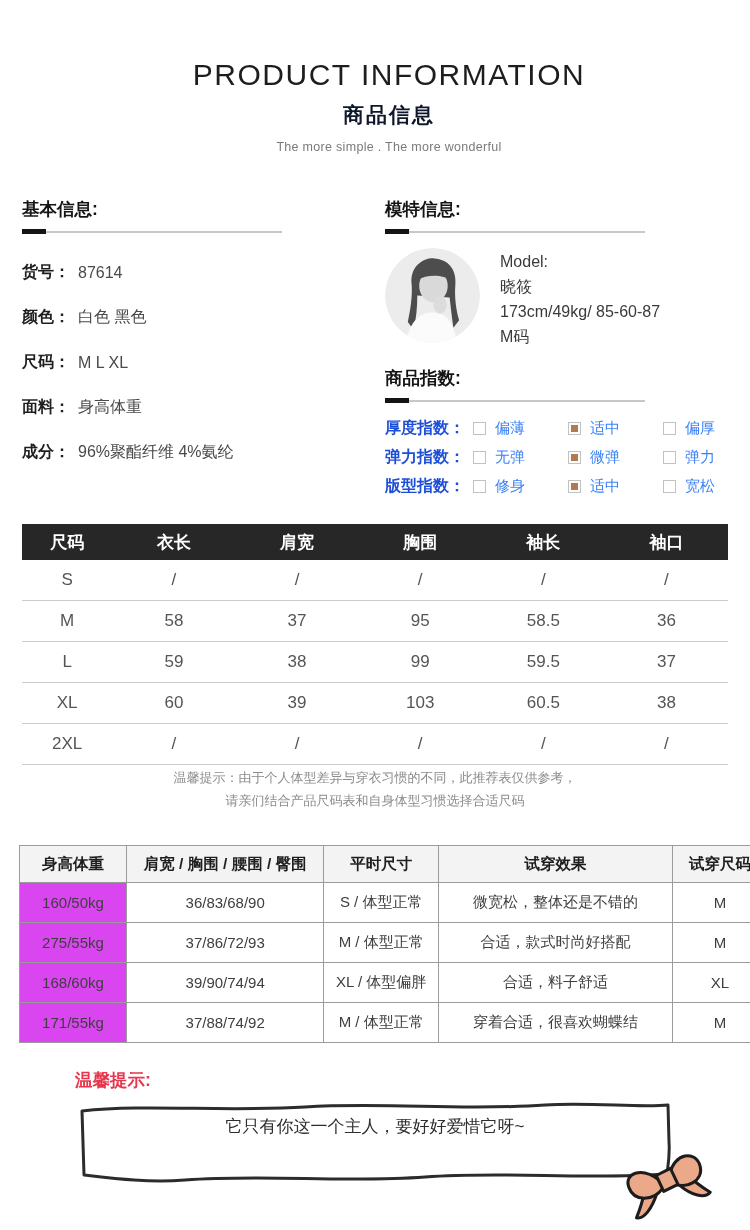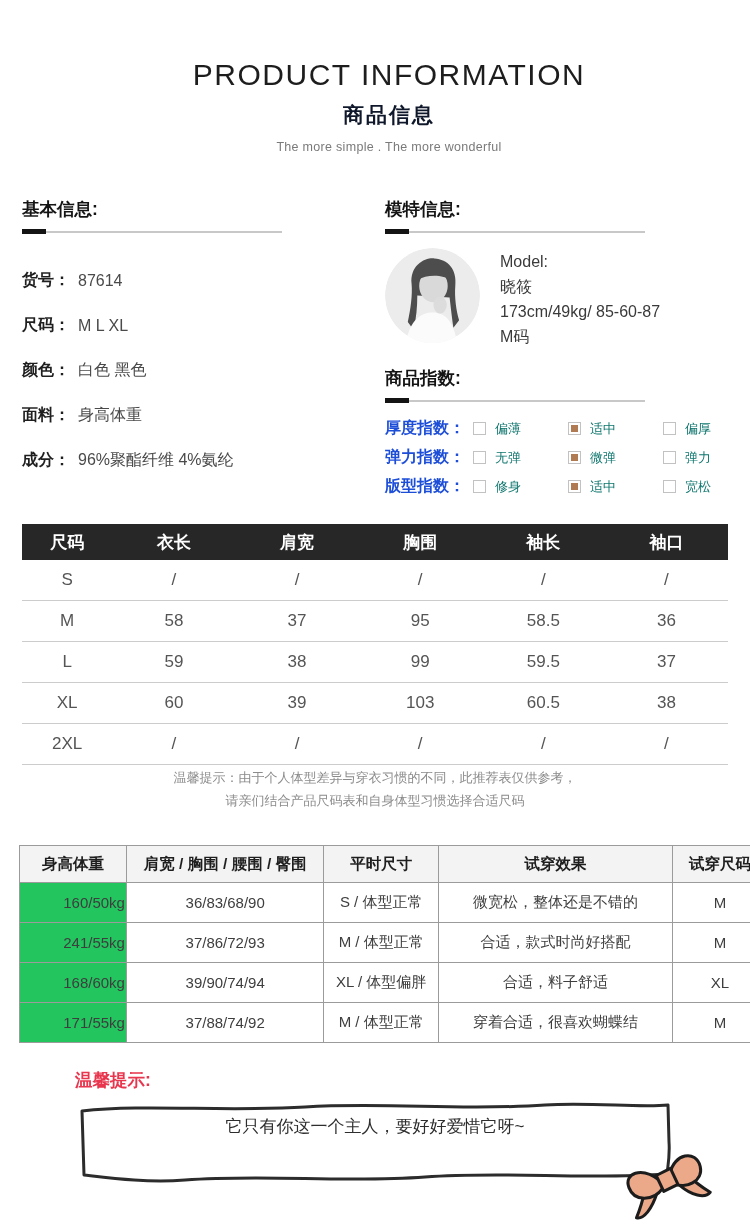--- a/index.html
+++ b/index.html
@@ -13,54 +13,54 @@
   .hdr-tag{font-size:12.5px;color:#7a7a7a;margin:11px 16px 0;letter-spacing:.3px;}
 
   
   .sec-h{font-size:17.5px;font-weight:700;color:#141414;margin:0;}
   .rule{position:relative;width:260px;height:5px;margin-top:8px;}
   .rule::before{content:"";position:absolute;left:0;top:2px;width:100%;height:1.5px;background:#c8c8c8;}
   .rule::after{content:"";position:absolute;left:0;top:0;width:24px;height:5px;background:#141414;}
 
   
   .left-col{position:absolute;left:22px;top:197px;width:340px;}
-  .info-rows{padding-top:24px;}
+  .info-rows{padding-top:16px;}
   .info-row{height:45px;display:flex;align-items:center;}
   .info-label{font-size:16px;font-weight:700;color:#1f1f1f;}
   .info-value{font-size:16px;color:#4a4a4a;margin-left:8px;}
 
   
   .right-col{position:absolute;left:385px;top:197px;width:350px;}
   .model-row{display:flex;margin-top:14px;}
   .portrait{width:95px;height:95px;border-radius:50%;overflow:hidden;flex:0 0 95px;}
   .model-details{margin-left:20px;padding-top:1px;}
   .model-line{font-size:16px;line-height:25px;color:#3a3a3a;}
   .pi-h{margin-top:17px;}
   .index-rows{padding-top:11px;}
   .index-row{height:29px;display:flex;align-items:center;}
   .index-label{font-size:16px;font-weight:700;color:#1d4ed8;width:88px;flex:0 0 88px;}
   .index-option{display:flex;align-items:center;width:95px;flex:0 0 95px;}
   .cb{width:13px;height:13px;border:1px solid #c2c2c2;background:#fff;display:inline-flex;
       align-items:center;justify-content:center;margin-right:9px;box-sizing:border-box;}
   .cb-fill{width:7px;height:7px;background:var(--checked-box,#b07a52);display:block;}
-  .opt-text{font-size:13px;color:#0f766e;}
+  .opt-text{font-size:15px;color:#3b82f6;}
 
   
   .size-table{position:absolute;left:22px;top:524px;width:706px;border-collapse:collapse;}
   .size-table th{background:var(--table-header-bg,#272727);color:#fff;font-size:17px;font-weight:700;height:34px;}
   .size-table td{height:38px;text-align:center;font-size:17px;color:#555;border-bottom:1px solid #ccc;}
 
   .size-tip{position:absolute;top:767px;left:0;width:100%;text-align:center;
             font-size:13px;color:#8b8b8b;line-height:22.5px;}
 
   
   .fit-table{position:absolute;left:19px;top:845px;width:749px;border-collapse:collapse;table-layout:fixed;}
   .fit-table th{border:1px solid #9b9b9b;background:#f3f3f3;font-size:15.5px;font-weight:700;color:#1e1e1e;height:34px;}
   .fit-table td{border:1px solid #9b9b9b;font-size:15px;color:#3e3e3e;height:37px;text-align:center;}
-  .fit-table td:first-child{background:#22c55e;text-align:right;}
+  .fit-table td:first-child{background:#d946ef;}
 
   
   .warm-h{position:absolute;left:75px;top:1068px;font-size:17.5px;font-weight:700;
           color:var(--warm-tip-red,#e8364e);margin:0;}
   .sketch-box{position:absolute;left:75px;top:1095px;width:600px;height:93px;}
   .sketch-svg{position:absolute;left:0;top:0;width:100%;height:100%;}
   .sketch-text{position:absolute;left:0;top:17px;width:100%;text-align:center;
                font-size:17px;color:#2e2e2e;line-height:30px;}
   .bow{position:absolute;left:620px;top:1136px;width:95px;height:92px;}
 </style>
@@ -77,26 +77,26 @@
 
   <div class="left-col">
     <h3 class="sec-h">基本信息:</h3>
     <div class="rule"></div>
     <div class="info-rows">
         <div class="info-row">
           <span class="info-label">货号：</span>
           <span class="info-value">87614</span>
         </div>
         <div class="info-row">
+          <span class="info-label">颜色：</span>
+          <span class="info-value">白色 黑色</span>
+        </div>
+        <div class="info-row">
           <span class="info-label">尺码：</span>
           <span class="info-value">M  L  XL</span>
-        </div>
-        <div class="info-row">
-          <span class="info-label">颜色：</span>
-          <span class="info-value">白色 黑色</span>
         </div>
         <div class="info-row">
           <span class="info-label">面料：</span>
           <span class="info-value">身高体重</span>
         </div>
         <div class="info-row">
           <span class="info-label">成分：</span>
           <span class="info-value">96%聚酯纤维  4%氨纶</span>
         </div>
       </div>
@@ -269,21 +269,21 @@
       </thead>
     <tbody>
         <tr>
           <td>160/50kg</td>
           <td>36/83/68/90</td>
           <td>S / 体型正常</td>
           <td>微宽松，整体还是不错的</td>
           <td>M</td>
         </tr>
         <tr>
-          <td>241/55kg</td>
+          <td>275/55kg</td>
           <td>37/86/72/93</td>
           <td>M / 体型正常</td>
           <td>合适，款式时尚好搭配</td>
           <td>M</td>
         </tr>
         <tr>
           <td>168/60kg</td>
           <td>39/90/74/94</td>
           <td>XL / 体型偏胖</td>
           <td>合适，料子舒适</td>

